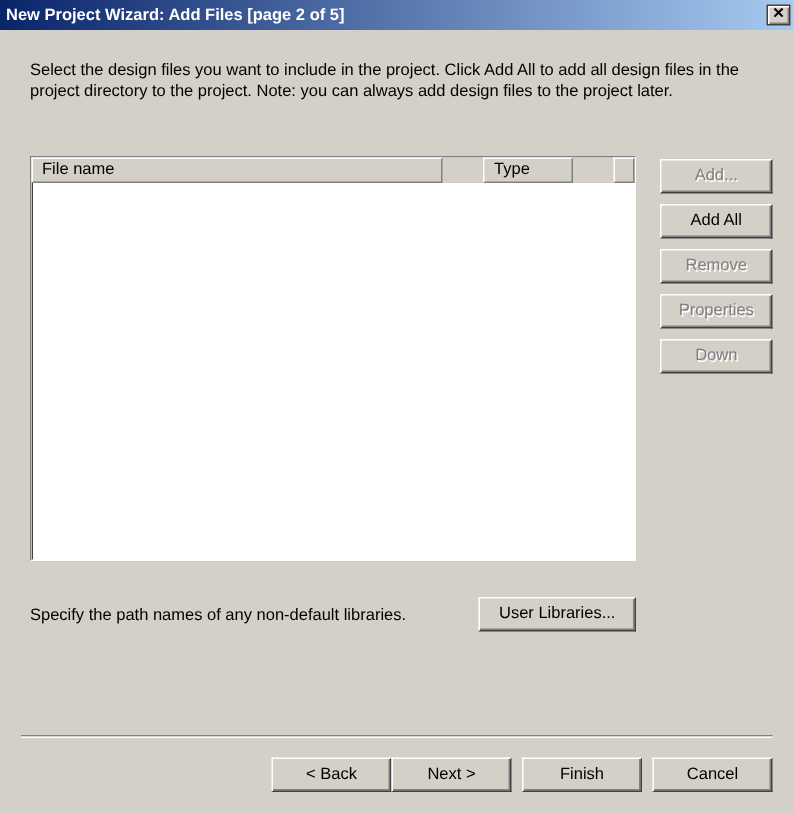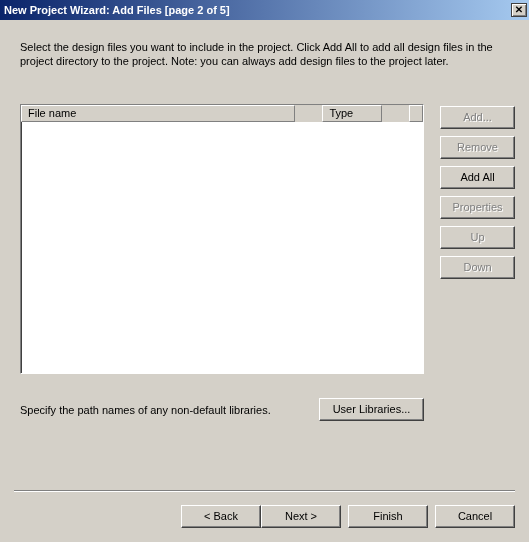--- a/index.html
+++ b/index.html
@@ -171,24 +171,23 @@
     </div>
 
     <div class="libsrow">
       <span>Specify the path names of any non-default libraries.</span>
       <button class="btn">User Libraries...</button>
     </div>
   </div>
 
   <div class="side-btns">
     <button class="btn disabled">Add...</button>
+    <button class="btn">Add All</button>
     <button class="btn disabled">Remove</button>
-    <button class="btn">Add All</button>
     <button class="btn disabled">Properties</button>
-    <button class="btn disabled">Up</button>
     <button class="btn disabled">Down</button>
   </div>
 
   <div class="separator"></div>
 
   <div class="navrow">
     <div class="pair">
       <button class="btn">&lt; Back</button>
       <button class="btn">Next &gt;</button>
     </div>

